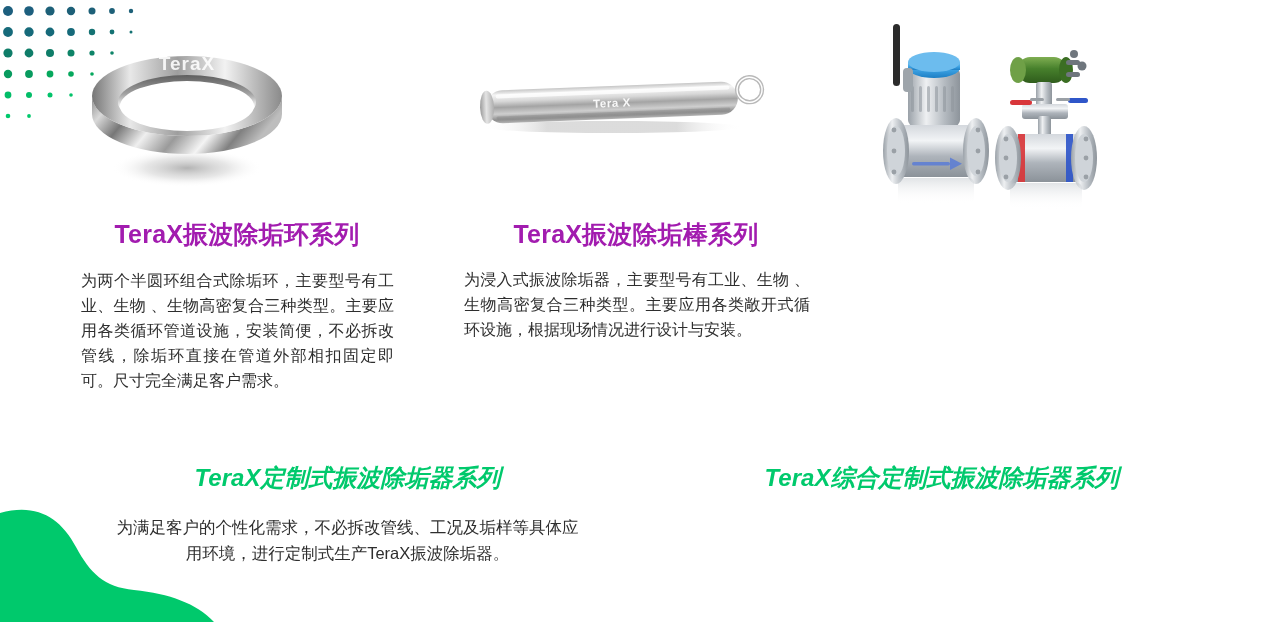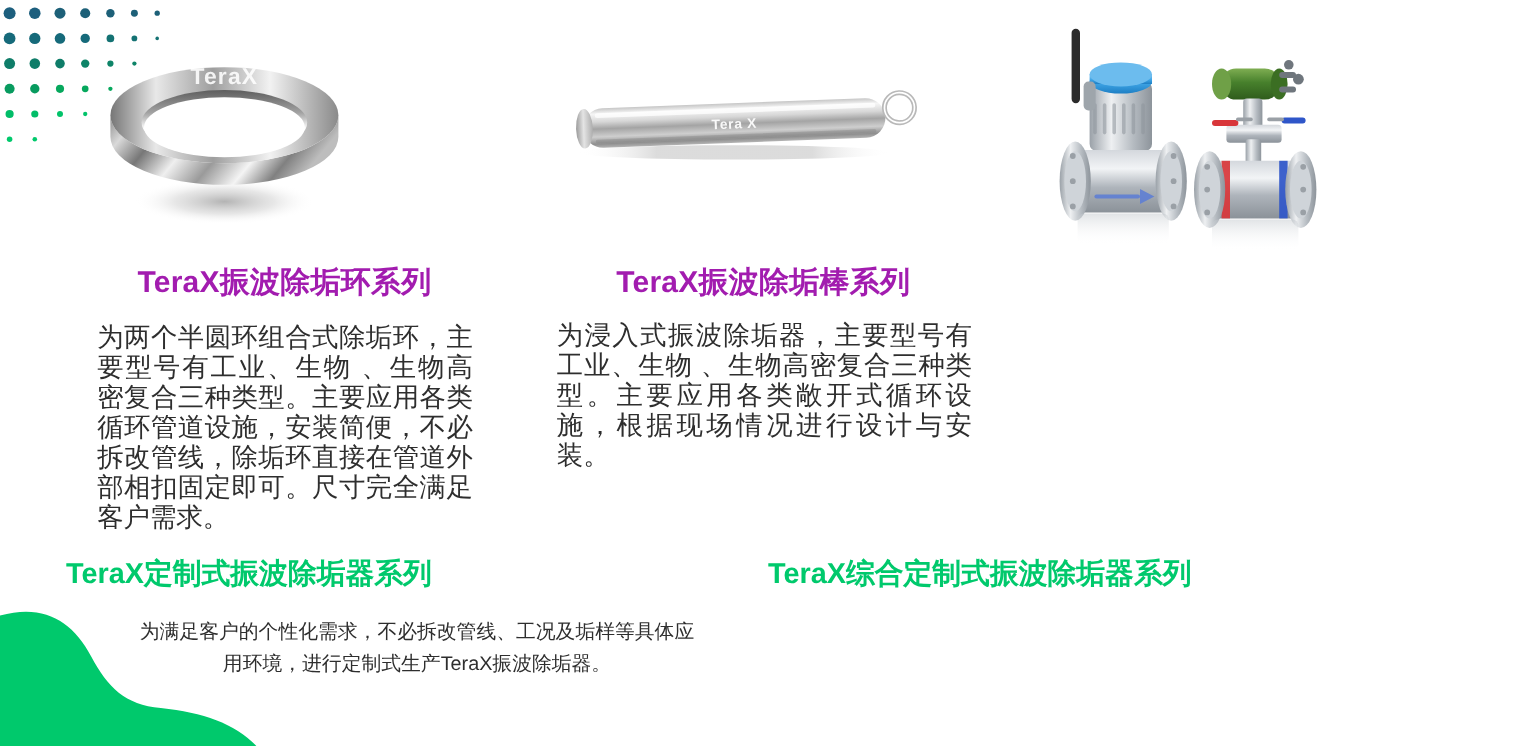--- a/index.html
+++ b/index.html
@@ -67,45 +67,46 @@
     font-size: 25px;
     font-weight: bold;
     letter-spacing: 0.2px;
     white-space: nowrap;
   }
   .title-blue { color: #a21caf; }
   .title-green { color: #00c96c; }
 
   .card-body {
     margin-top: 17px;
-    font-size: 22px;
+    font-size: 16px;
     line-height: 25px;
     color: #2e2e2e;
     text-align: justify;
     text-justify: inter-ideograph;
   }
   .card-1 .card-body { margin-left: 1px; }
   .card-2 .card-body { margin-left: 2px; margin-top: 16px; }
   .card-3 .card-body { margin-left: 0px; }
 
   
   .row-bottom {
     position: absolute;
     left: 0;
     top: 462px;
     width: 1283px;
     display: flex;
   }
   .panel-1 { width: 640px; padding-left: 55px; box-sizing: border-box; }
   .panel-2 { width: 643px; padding-right: 40px; box-sizing: border-box; }
   .panel-title {
-    text-align: left;
+    text-align: center;
     font-size: 24px;
     font-weight: bold;
     white-space: nowrap;
+    font-style: italic;
   }
   .panel-body {
     margin-top: 20px;
     font-size: 16.5px;
     line-height: 26px;
     color: #2e2e2e;
     text-align: center;
   }
   .panel-1 .panel-body { padding: 0 58px; }
 

